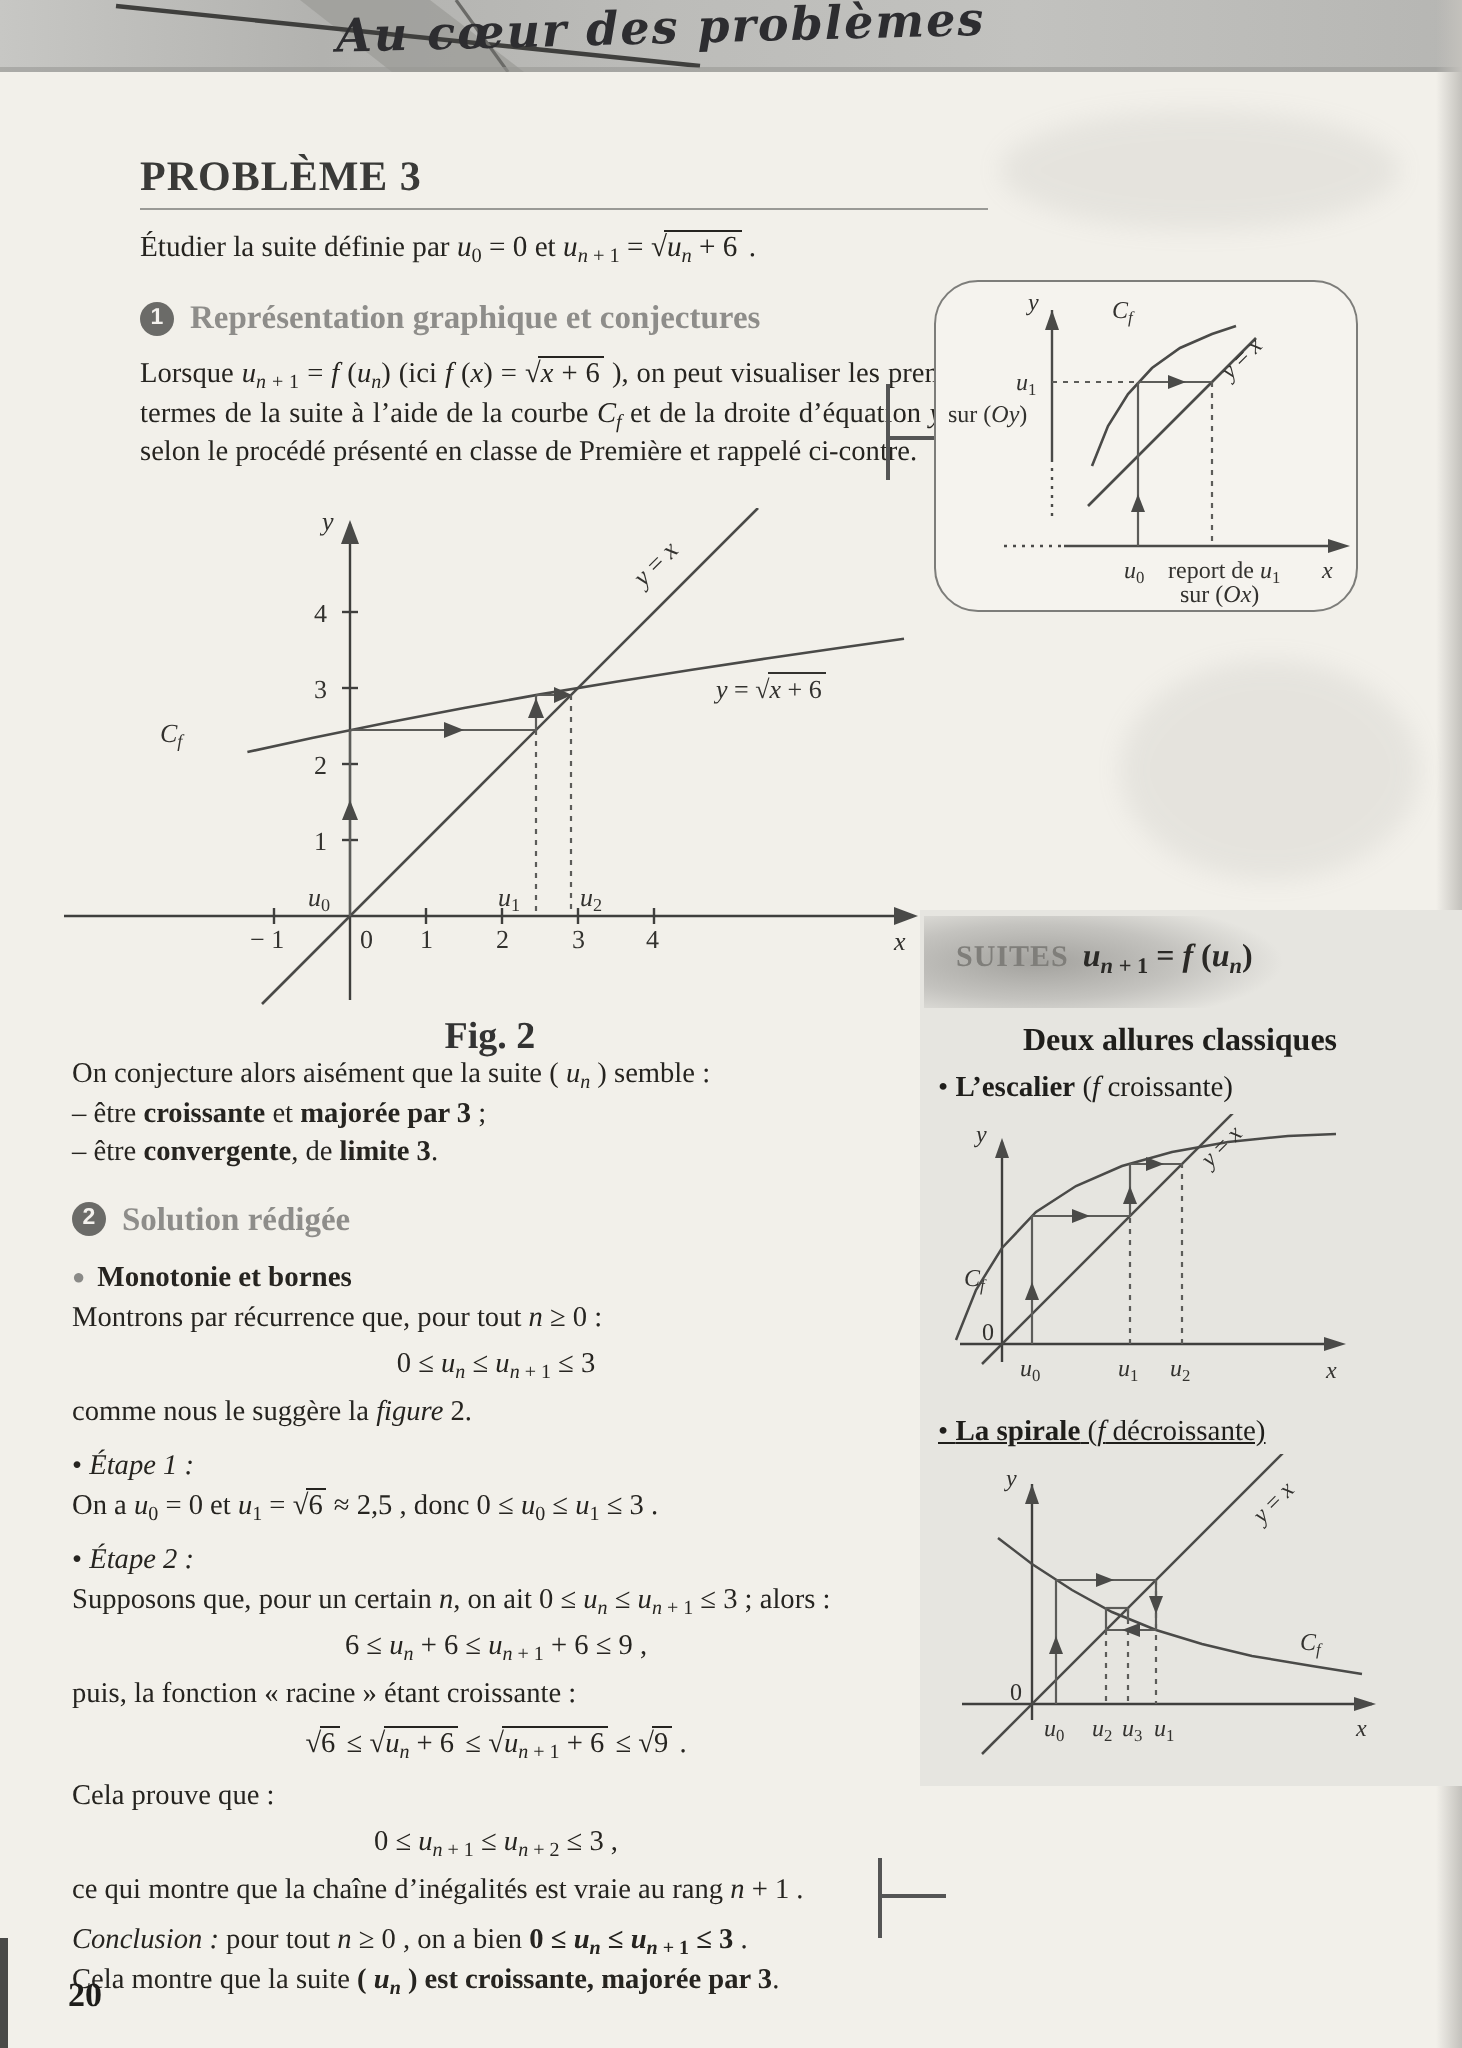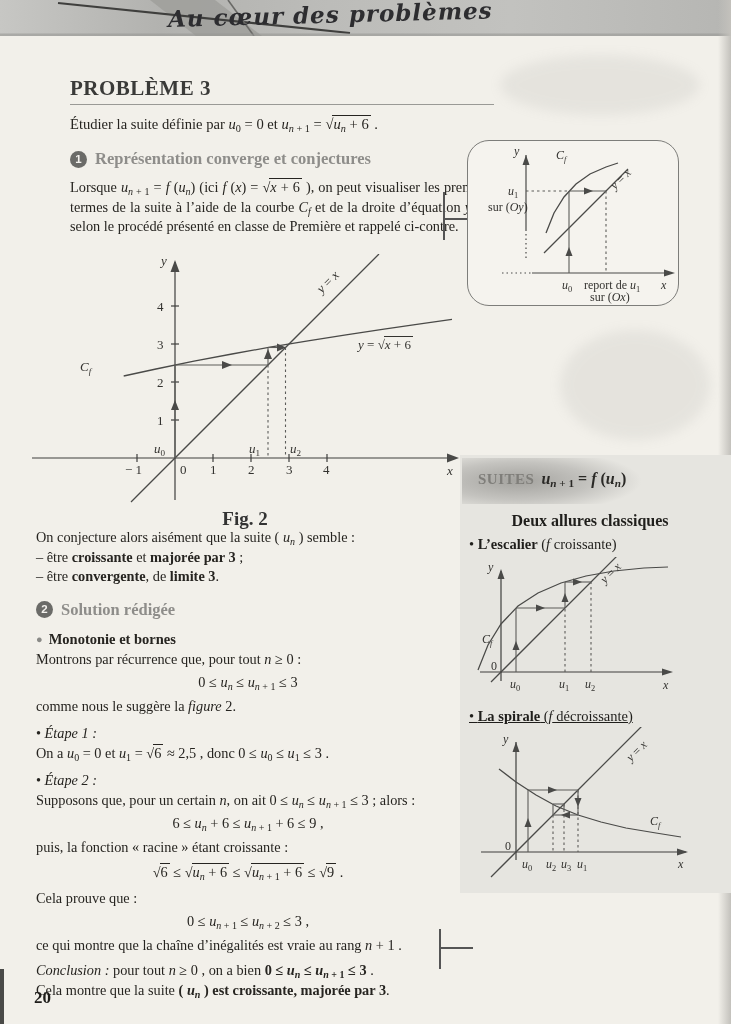--- a/index.html
+++ b/index.html
@@ -94,21 +94,21 @@
   <div class="gutter-right"></div>
   <div class="edge-bl"></div>
   <div class="smudge" style="left:500px; top:55px; width:200px; height:60px;"></div>
   <div class="smudge" style="left:560px; top:330px; width:150px; height:110px;"></div>
 
   <div class="main-top">
     <h1 class="ptitle">PROBLÈME 3</h1>
     <p class="intro">Étudier la suite définie par <i>u</i><sub>0</sub> = 0 et <i>u</i><sub><i>n</i> + 1</sub> = <span class="sq"><span class="rt">√</span><span class="rad"><i>u</i><sub><i>n</i></sub> + 6</span></span> .</p>
     <div class="sec-head">
       <span class="badge">1</span>
-      <span class="sec-title">Représentation converge et conjectures</span>
+      <span class="sec-title">Représentation graphique et conjectures</span>
     </div>
     <p class="para">Lorsque <i>u</i><sub><i>n</i> + 1</sub> = <i>f</i> (<i>u</i><sub><i>n</i></sub>) (ici <i>f</i> (<i>x</i>) = <span class="sq"><span class="rt">√</span><span class="rad"><i>x</i> + 6</span></span> ), on peut visualiser les premiers termes de la suite à l’aide de la courbe <i>C</i><sub><i>f</i></sub> et de la droite d’équation <i>y</i> = <i>x</i> selon le procédé présenté en classe de Première et rappelé ci-contre.</p>
   </div>
 
   <div class="conn" style="left:443px; top:192px; width:1.5px; height:48px;"></div>
   <div class="conn" style="left:443px; top:218px; width:24px; height:1.5px;"></div>
 
   <div class="topbox small fig">
     <svg width="210" height="164">
       <g stroke="#4a4a48" stroke-width="1.2" fill="none">
@@ -129,21 +129,21 @@
         <polygon points="54.5,24 61.5,24 58,14"></polygon>
         <polygon points="196,128.5 196,135.5 207,132"></polygon>
         <polygon points="97.5,115 104.5,115 101,106"></polygon>
         <polygon points="116,46.5 116,53.5 125,50"></polygon>
       </g>
     </svg>
     <span class="glabel" style="left:46px; top:4px;"><i>y</i></span>
     <span class="glabel" style="left:88px; top:8px;"><i>C</i><sub><i>f</i></sub></span>
     <span class="glabel rot" style="left:140px; top:42px;"><i>y</i> = <i>x</i></span>
     <span class="glabel" style="left:40px; top:44px;"><i>u</i><sub>1</sub></span>
-    <span class="glabel" style="left:20px; top:60px;">sur (<i>Oy</i>)</span>
+    <span class="glabel" style="left:6px; top:60px;">sur (<i>Oy</i>)</span>
     <span class="glabel" style="left:94px; top:138px;"><i>u</i><sub>0</sub></span>
     <span class="glabel" style="left:116px; top:138px; width:70px; white-space:normal;">report de <i>u</i><sub>1</sub></span>
     <span class="glabel" style="left:122px; top:150px;">sur (<i>Ox</i>)</span>
     <span class="glabel" style="left:193px; top:138px;"><i>x</i></span>
   </div>
 
   <figure class="fig" style="left:30px; top:254px; width:430px; height:274px;">
     <svg width="430" height="250">
       <g stroke="#3f3f3d" stroke-width="1.2" fill="none">
         <line x1="2" y1="204" x2="425" y2="204"></line>

